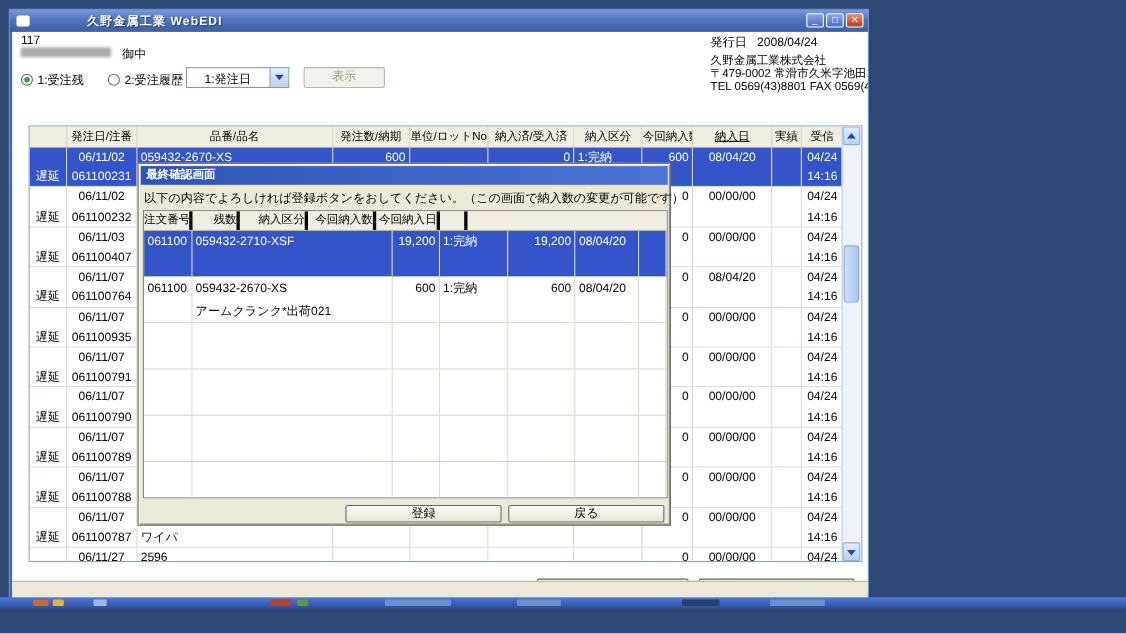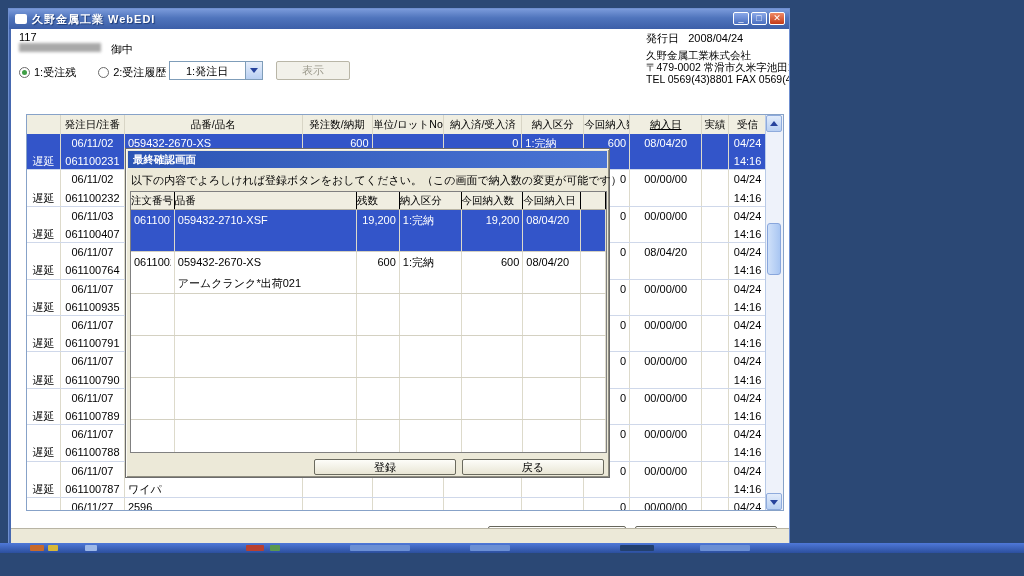--- a/index.html
+++ b/index.html
@@ -3,21 +3,21 @@
 <meta charset="utf-8">
 <style>
   html,body{margin:0;padding:0;}
   .stage{position:relative;width:1024px;height:576px;background:#2b4875;overflow:hidden;
          font-family:"Liberation Sans","DejaVu Sans",sans-serif;font-size:11px;color:#000;}
   
   .window{position:absolute;left:8px;top:8px;width:782px;height:537px;
           background:#4668b0;border:1px solid #6f8fd0;box-sizing:border-box;}
   .titlebar{position:absolute;left:0;top:0;width:100%;height:20px;
             background:linear-gradient(180deg,#7a9ada 0%,#4f74bc 45%,#3c5fa8 100%);
-            display:flex;align-items:center;}
+            display:flex;align-items:center;gap:47px;}
   .app-ico{width:12px;height:10px;background:#fff;border-radius:2px;margin:0 5px 0 6px;}
   .wtitle{color:#fff;font-weight:bold;font-size:11px;letter-spacing:1px;text-shadow:1px 1px 1px #1d3a75;}
   .winbtns{position:absolute;right:4px;top:3px;display:flex;gap:2px;}
   .wbtn{width:16px;height:13px;border:1px solid #fff;border-radius:2px;box-sizing:border-box;
         background:linear-gradient(180deg,#8aa8e8,#4a6fc0);color:#fff;font-size:9px;line-height:10px;
         text-align:center;}
   .wbtn.close{background:linear-gradient(180deg,#ef8a66,#c33a18);}
   .client{position:absolute;left:2px;top:20px;width:778px;height:507px;background:#ffffff;overflow:hidden;}
   .statusbar{position:absolute;left:2px;top:519px;width:778px;height:16px;background:#ece9d8;border-top:1px solid #b8b4a4;}
   
@@ -57,21 +57,21 @@
           background:linear-gradient(90deg,#cfe0f9,#a9c6f2);border:1px solid #88a6dc;box-sizing:border-box;}
   
   .modal{position:absolute;left:125px;top:148px;width:485px;height:330px;background:#ece9d8;
          border:1px solid #6c6c6c;box-shadow:inset 1px 1px 0 #fbfaf3,inset -1px -1px 0 #8f8d80;box-sizing:border-box;}
   .mtitle{position:absolute;left:2px;top:2px;right:2px;height:17px;
           background:linear-gradient(90deg,#2c55b4,#4a74d4);color:#fff;font-weight:bold;line-height:17px;
           padding-left:5px;font-size:10.5px;}
   .minstr{position:absolute;left:5px;top:24px;white-space:nowrap;}
   .dtable{position:absolute;left:4px;top:42px;width:477px;height:262px;background:#fff;border:1px solid #808080;box-sizing:border-box;overflow:hidden;}
   .dhead{display:flex;height:17px;background:#f0eee1;border-bottom:1px solid #b8b4a4;}
-  .dhead .hc{height:17px;line-height:17px;text-align:left;font-size:10.5px;border-right:1px solid #000000;box-sizing:border-box;overflow:hidden;white-space:nowrap;}
+  .dhead .hc{height:17px;line-height:17px;text-align:right;font-size:10.5px;border-right:3px solid #000000;box-sizing:border-box;overflow:hidden;white-space:nowrap;}
   .drow{display:flex;border-bottom:1px solid #d4d1c2;box-sizing:border-box;background:#fff;height:42px;}
   .drow.sel{background:#3355c9;color:#fff;}
   .dcell{box-sizing:border-box;border-right:1px solid #dddacb;overflow:hidden;padding:0 3px;}
   .dcell .l{height:21px;line-height:21px;white-space:nowrap;overflow:hidden;}
   .xpbtn{position:absolute;height:16px;background:linear-gradient(180deg,#fdfdf9,#e9e6d5);
          border:1px solid #6a6a5e;border-radius:2px;text-align:center;line-height:14px;box-sizing:border-box;font-size:11px;}
   
   .notes{position:absolute;left:14px;top:486px;line-height:11.5px;font-size:10.5px;}
   .notes .n2{margin-left:20px;}
   .bigbtn{position:absolute;top:497px;height:19px;background:linear-gradient(180deg,#fefefc,#e9e6d5);
@@ -659,21 +659,20 @@
 
     <div class="statusbar"></div>
   </div>
 
   <div class="modal">
     <div class="mtitle">最終確認画面</div>
     <div class="minstr">以下の内容でよろしければ登録ボタンをおしてください。（この画面で納入数の変更が可能です）</div>
     <div class="dtable">
       <div class="dhead" id="dhead">
           <div class="hc" style="width: 44px;">注文番号</div>
-          <div class="hc" style="width: 183px;">品番</div>
           <div class="hc" style="width: 43px;">残数</div>
           <div class="hc" style="width: 62px;">納入区分</div>
           <div class="hc" style="width: 62px;">今回納入数</div>
           <div class="hc" style="width: 58px;">今回納入日</div>
           <div class="hc" style="width: 25px;"></div>
         </div>
       <div id="dbody">
           <div class="drow sel">
             <div class="dcell" style="width: 44px; text-align: left;">
               <div class="l">061100764</div>

